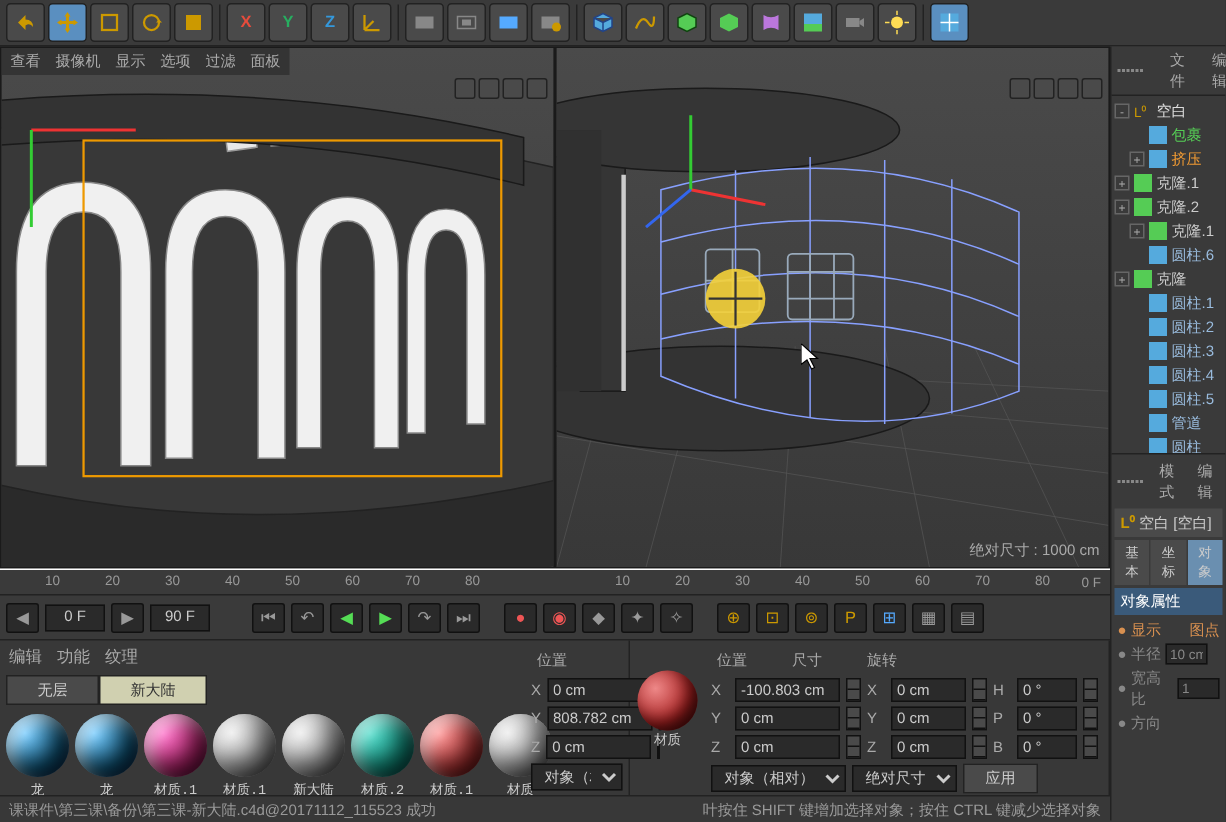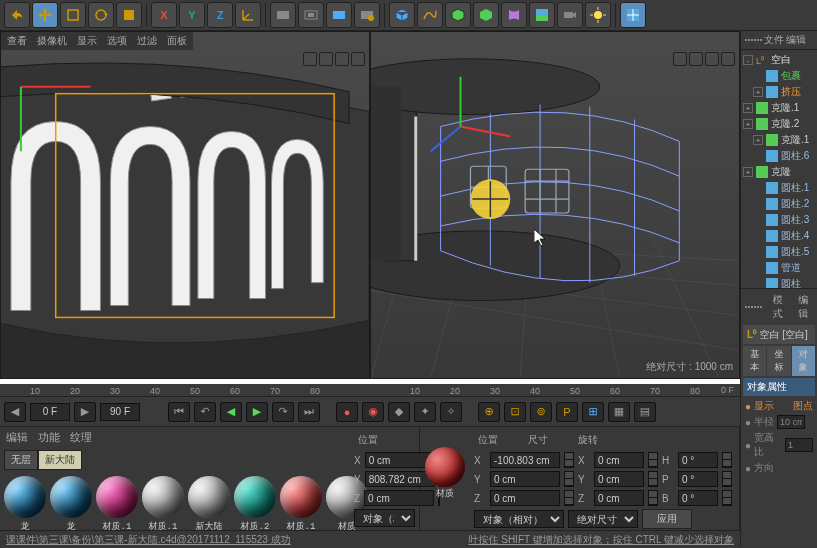--- a/index.html
+++ b/index.html
@@ -9,47 +9,47 @@
 .tb-btn.active { background:#5a8fc0;}
 .tb-btn svg { width:16px; height:16px;}
 .tb-sep { width:1px; height:24px; background:#222; margin:0 2px;}
 .axis-x { color:#e74c3c;} .axis-y { color:#27ae60;} .axis-z { color:#3498db;}
 .main { display:flex; height:calc(100% - 32px);}
 .left-col { width:740px; display:flex; flex-direction:column;}
 .viewports { height:348px; display:flex; background:#333; position:relative;}
 .vport { flex:1; background:linear-gradient(#4a4a4a,#383838); border:1px solid #1a1a1a; position:relative; overflow:hidden;}
 .vport-menu { position:absolute; top:0; left:0; background:rgba(50,50,50,.9); padding:2px 6px; font-size:10px; color:#aaa; display:flex; gap:10px; z-index:5;}
 .grid-info { position:absolute; bottom:4px; right:6px; font-size:10px; color:#aaa; z-index:5;}
-.ruler { height:18px; background:#3a3a3a; border-top:5px solid #ffffff; border-bottom:1px solid #222; display:flex; align-items:center; font-size:9px; color:#999; position:relative;padding-left:44px;}
+.ruler { height:18px; background:#3a3a3a; border-top:1px solid #ffffff; border-bottom:1px solid #222; display:flex; align-items:center; font-size:9px; color:#999; position:relative;padding-left:44px;}
 .ruler .tick { position:absolute; top:2px; text-align:center; width:30px;}
 .timeline { height:30px; background:#3a3a3a; display:flex; align-items:center; padding:0 4px; gap:4px; border-bottom:1px solid #222;}
 .tl-btn { width:22px; height:20px; background:#2a2a2a; border:1px solid #111; border-radius:2px; display:flex; align-items:center; justify-content:center; cursor:pointer; color:#999;}
 .tl-btn.green { color:#5d5;}
 .tl-field { width:40px; height:18px; background:#2a2a2a; border:1px solid #111; color:#ccc; font-size:10px; text-align:center;}
 .mat-tabs { display:flex; gap:10px; padding:3px 6px; font-size:11px; color:#aaa;}
 .mat-tabs span { cursor:pointer;}
 .layer-tabs { display:flex; font-size:10px;}
-.layer-tabs div { padding:2px 6px; background:#4a4a4a; border:1px solid #222;}
+.layer-tabs div { padding:2px 20px; background:#4a4a4a; border:1px solid #222;}
 .layer-tabs .active { background:#d0d0b0; color:#333;}
 .mat-grid { display:flex; gap:4px; padding:4px;}
 .mat-cell { width:48px; display:flex; flex-direction:column; align-items:center; gap:2px;}
 .mat-ball { width:42px; height:42px; border-radius:50%; box-shadow:inset -8px -8px 14px rgba(0,0,0,.6), inset 6px 6px 10px rgba(255,255,255,.5);}
 .mat-name { font-size:9px; color:#ccc;font-family:Liberation Mono, monospace;}
 .coord-group { padding:4px; display:flex; flex-direction:column; gap:3px; border-right:1px solid #222;}
 .coord-row { display:flex; align-items:center; gap:4px;}
 .coord-lbl { width:12px; color:#aaa; font-size:10px;}
 .coord-in { width:70px; height:16px; background:#2a2a2a; border:1px solid #111; color:#ccc; font-size:10px; padding:0 3px;}
 .coord-spin { width:10px; height:16px; background:#4a4a4a; border:1px solid #111; display:flex; flex-direction:column;}
 .coord-spin div{flex:1;border-bottom:1px solid #111;}
 .coord-head { display:flex; gap:30px; font-size:10px; color:#aaa; padding:2px 4px;}
 .dropdown { background:#2a2a2a; border:1px solid #111; color:#ccc; font-size:10px; padding:1px 4px; height:18px;}
 .btn-apply { background:#4a4a4a; border:1px solid #222; color:#ccc; font-size:10px; padding:2px 14px; cursor:pointer;}
-.status { position:absolute; bottom:0; left:0; right:77px; height:18px; background:#383838; border-top:1px solid #222; font-size:10px; color:#999; padding:2px 6px; display:flex; justify-content:space-between;text-decoration:underline;}
+.status { position:absolute; bottom:0; left:0; right:77px; height:18px; background:#383838; border-top:1px solid #222; font-size:10px; color:#999; padding:2px 6px; display:flex; justify-content:space-between;}
 .right-col { width:77px; flex:none; background:#3a3a3a; border-left:1px solid #222; display:flex; flex-direction:column; font-size:10px;}
-.rp-tabs { display:flex; gap:2px; padding:2px 4px; color:#aaa; border-bottom:1px solid #222; align-items:center;}
+.rp-tabs { display:flex; gap:18px; padding:2px 4px; color:#aaa; border-bottom:1px solid #222; align-items:center;}
 .dots { display:flex; gap:1px;} .dots i{width:2px;height:2px;background:#888;}
 .obj-tree { flex:0 0 238px; overflow:hidden; padding:2px;}
 .tree-row { display:flex; align-items:center; gap:3px; padding:1px 0; cursor:pointer;}
 .tree-exp { width:10px; height:10px; border:1px solid #666; display:flex; align-items:center; justify-content:center; font-size:8px; color:#aaa;}
 .tree-ico { width:12px; height:12px;}
 .tree-lbl { color:#ccc; font-size:10px; white-space:nowrap;}
 .attr-panel { border-top:1px solid #222; padding:2px;}
 .attr-head { display:flex; gap:6px; padding:2px; color:#aaa; align-items:center;text-align:center;}
 .attr-title { background:#4a4a4a; padding:2px 4px; margin:2px 0; font-size:10px;}
 .attr-tabs { display:flex; gap:1px;}

